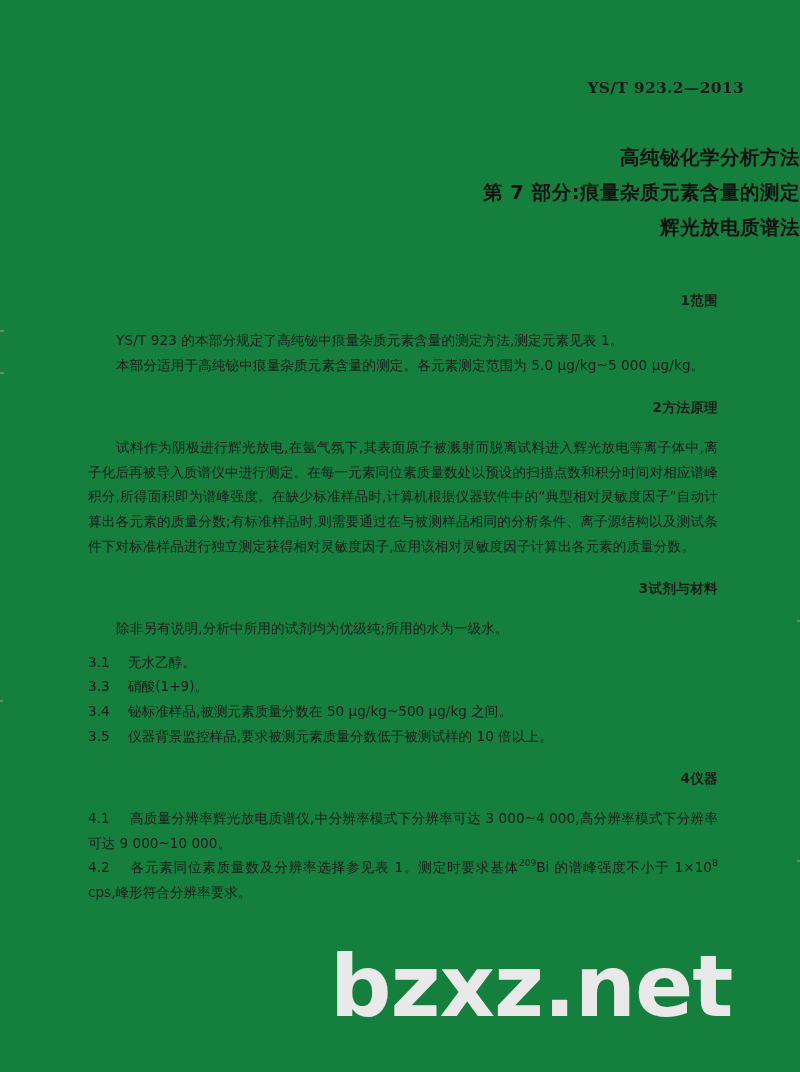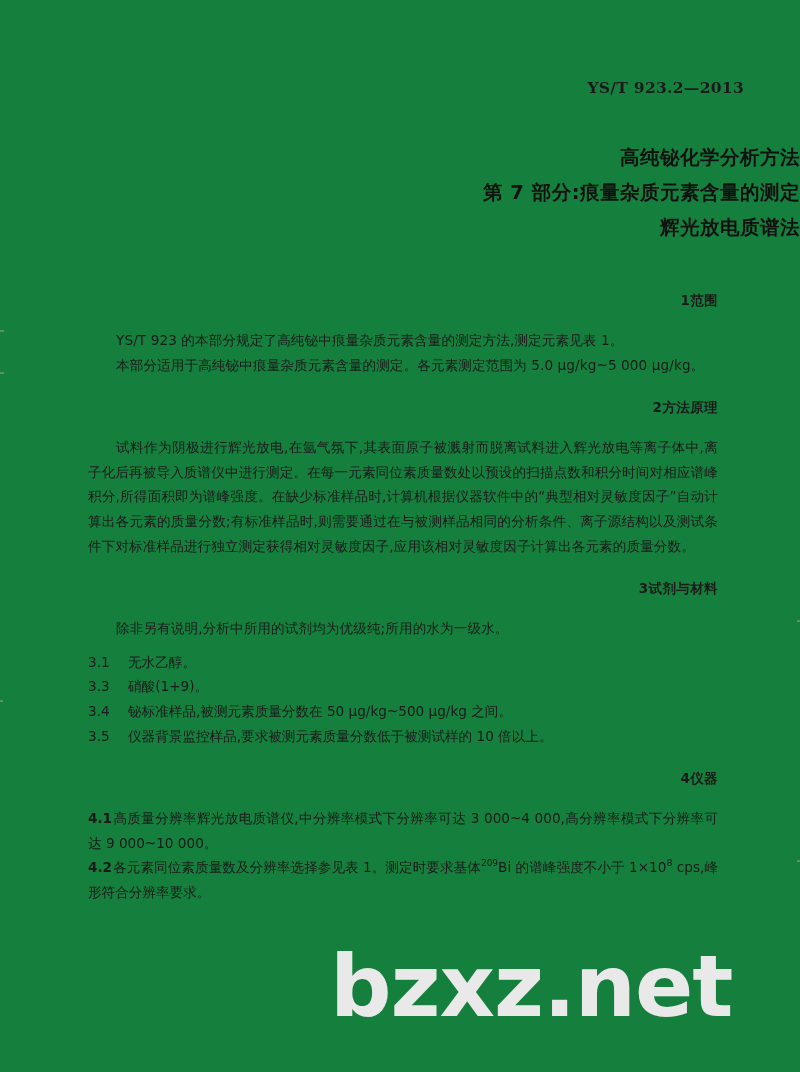--- a/index.html
+++ b/index.html
@@ -119,22 +119,22 @@
   }
   .item .inum {
     position: absolute;
     left: 0;
     top: 0;
     font-weight: normal;
   }
   .item.hang { padding-left: 0; text-indent: 0; }
   .item.hang .inum {
     position: static;
-    font-weight: bold;
-    margin-right: 1px;
+    font-weight: normal;
+    margin-right: 20px;
   }
 
   sup.iso {
     font-size: 9px;
     vertical-align: super;
     line-height: 0;
   }
   sup.exp {
     font-size: 9.5px;
     vertical-align: super;

